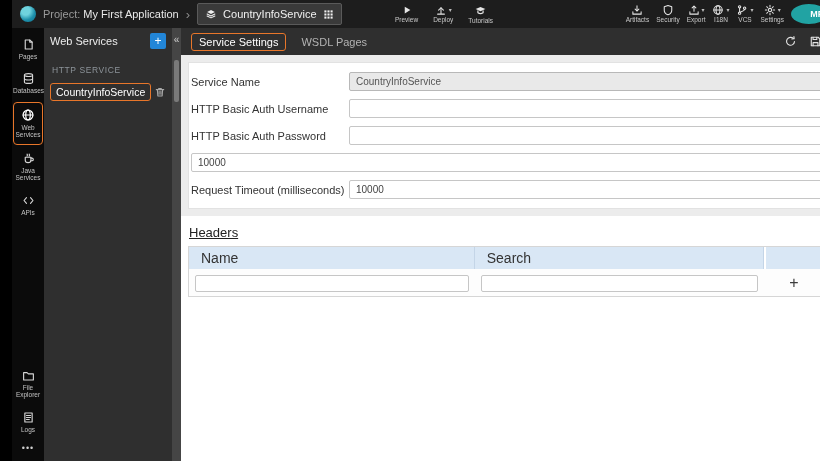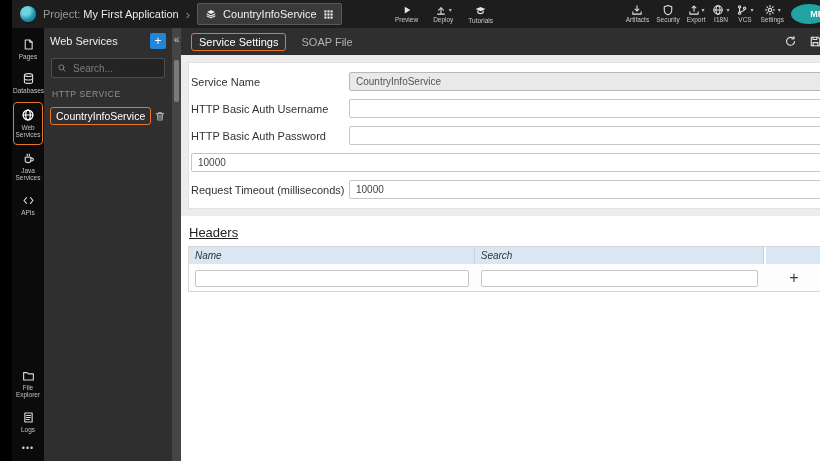--- a/index.html
+++ b/index.html
@@ -71,21 +71,21 @@
   .frow{display:flex;align-items:center;padding:4px 2px;}
   .frow .flabel{width:158px;flex-shrink:0;font-size:11px;color:#333;}
   .frow input{flex:1;height:17px;border:1px solid #c6c6c6;border-radius:2px;padding:0 6px;
               font-size:10px;color:#444;font-family:inherit;background:#fff;box-sizing:content-box;}
   .frow input.ro{background:#e9e9e9;border-color:#b8b8b8;color:#555;}
 
   .headers-wrap{padding:2px 7px 0 7px;}
   .headers-title{font-size:13px;color:#222;margin:7px 0 6px 1px;text-decoration:underline;}
   .tbl{border:1px solid #d6d6d6;}
   .tbl-head{display:flex;background:#d9e7f5;}
-  .th{font-size:10px;color:#333;padding:3px 6px;box-sizing:border-box;border-right:1px solid #c4d5e7;font-style:italic;}
+  .th{font-size:14px;color:#333;padding:3px 12px;box-sizing:border-box;border-right:1px solid #c4d5e7;}
   .th.c-name{width:45%;}
   .th.c-value{width:45.5%;}
   .th.c-act{width:9.5%;border-right:none;border-left:2px solid #fff;}
   .tbl-row{display:flex;background:#fdfdfd;align-items:center;}
   .td{padding:4px 6px;box-sizing:border-box;}
   .td.c-name{width:45%;}
   .td.c-value{width:45.5%;}
   .td.c-act{width:9.5%;text-align:center;}
   .td input{width:100%;height:17px;border:1px solid #c6c6c6;border-radius:2px;padding:0 5px;
             font-size:10px;color:#444;font-family:inherit;box-sizing:border-box;}
@@ -266,47 +266,40 @@
       <span class="ab-label">Logs</span>
     </div>
     <div class="ab-ellipsis">•••</div>
   </div>
 
   <div class="sidepanel">
     <div class="panel-header">
       <span class="panel-title">Web Services</span>
       <button class="add-btn">+</button>
     </div>
-    <div class="search-box">
-      <svg class="ic" width="10" height="10" viewBox="0 0 16 16">
-          <circle cx="7" cy="7" r="4"></circle>
-          <path d="M10 10l3.2 3.2"></path>
-        </svg>
-      <input placeholder="Search..." style="">
-    </div>
     <div class="section-label">HTTP SERVICE</div>
     <div class="service-item">
       <span class="service-name">CountryInfoService</span>
       <span class="trash">
         <svg class="ic" width="12" height="12" viewBox="0 0 16 16">
             <path d="M3 4.8h10M6.2 4.8V3.2h3.6v1.6M4.5 4.8l.6 8.4h5.8l.6-8.4M6.8 7v4M9.2 7v4"></path>
           </svg>
       </span>
     </div>
   </div>
 
   <div class="splitter">
     <span class="collapse">«</span>
     <span class="scroll-thumb"></span>
   </div>
 
   <div class="main">
     <div class="tabbar">
       <span class="tab active">Service Settings</span>
-      <span class="tab">SOAP File</span>
+      <span class="tab">WSDL Pages</span>
       <span class="tab-tools">
         <svg class="ic" width="13" height="13" viewBox="0 0 16 16">
             <path d="M12.9 8.2a4.9 4.9 0 1 1-1.4-3.9"></path>
             <path d="M12.2 1.8l.3 2.8-2.8.3"></path>
           </svg>
         <svg class="ic" width="13" height="13" viewBox="0 0 16 16">
             <path d="M2.8 2.8h8.4l2 2v8.4H2.8z"></path>
             <path d="M5 13.2V9.4h6v3.8"></path>
             <path d="M5 2.8v2.8h4.6V2.8"></path>
           </svg>

